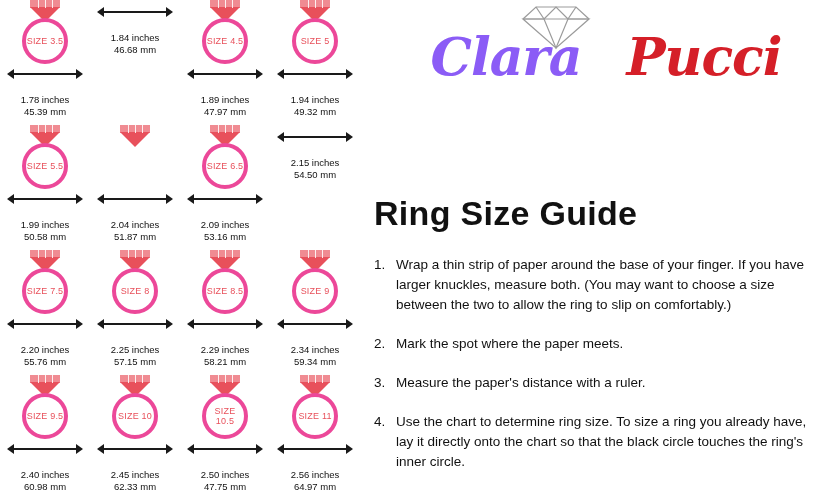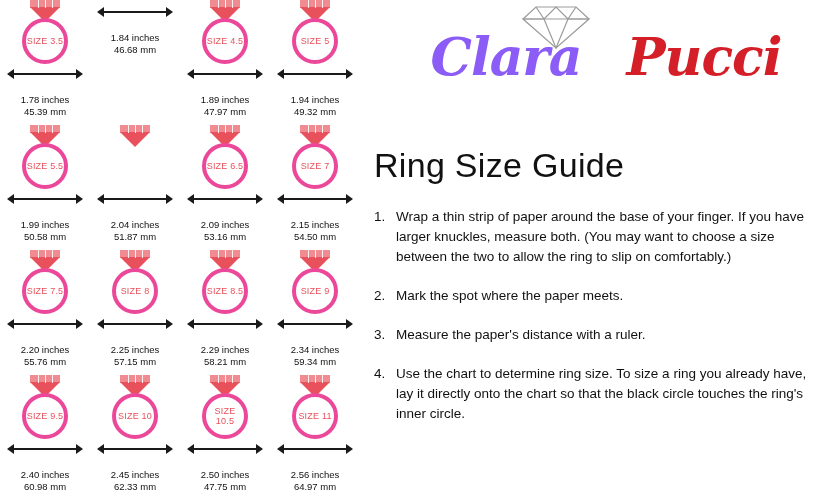--- a/index.html
+++ b/index.html
@@ -172,23 +172,23 @@
     font-family: "DejaVu Serif", serif;
     font-style: italic;
     font-size: 52px;
     line-height: 58px;
     white-space: nowrap;
   }
   .logo-clara { color: #8b5cf6; font-weight: bold; letter-spacing: -1px; }
   .logo-pucci { color: #d51f28; font-weight: bold; letter-spacing: -1px; margin-left: 12px; }
 
   .guide-title {
-    margin-top: 34px;
+    margin-top: 82px;
     font-size: 34px;
-    font-weight: normal;
+    font-weight: bold;
     color: #111111;
     letter-spacing: 0.3px;
   }
 
   .steps {
     margin-top: 22px;
     width: 447px;
   }
   .step {
     display: flex;
@@ -356,32 +356,20 @@
           <div class="head left-head"></div>
             <div class="line"></div>
             <div class="head right-head"></div>
         </div>
         <div class="measure">
           <div>2.09 inches</div>
           <div>53.16 mm</div>
         </div>
       </div>
       <div class="ring-cell">
-        <div class="ring-art">
-          <div class="gem">
-            <div class="crown"></div>
-              <div class="pav"></div>
-            <div class="facet f1"></div>
-              <div class="facet f2"></div>
-              <div class="facet f3"></div>
-          </div>
-          <div class="band">
-            <div class="band-label">SIZE 7</div>
-          </div>
-        </div>
         <div class="arrow">
           <div class="head left-head"></div>
             <div class="line"></div>
             <div class="head right-head"></div>
         </div>
         <div class="measure">
           <div>2.15 inches</div>
           <div>54.50 mm</div>
         </div>
       </div>

